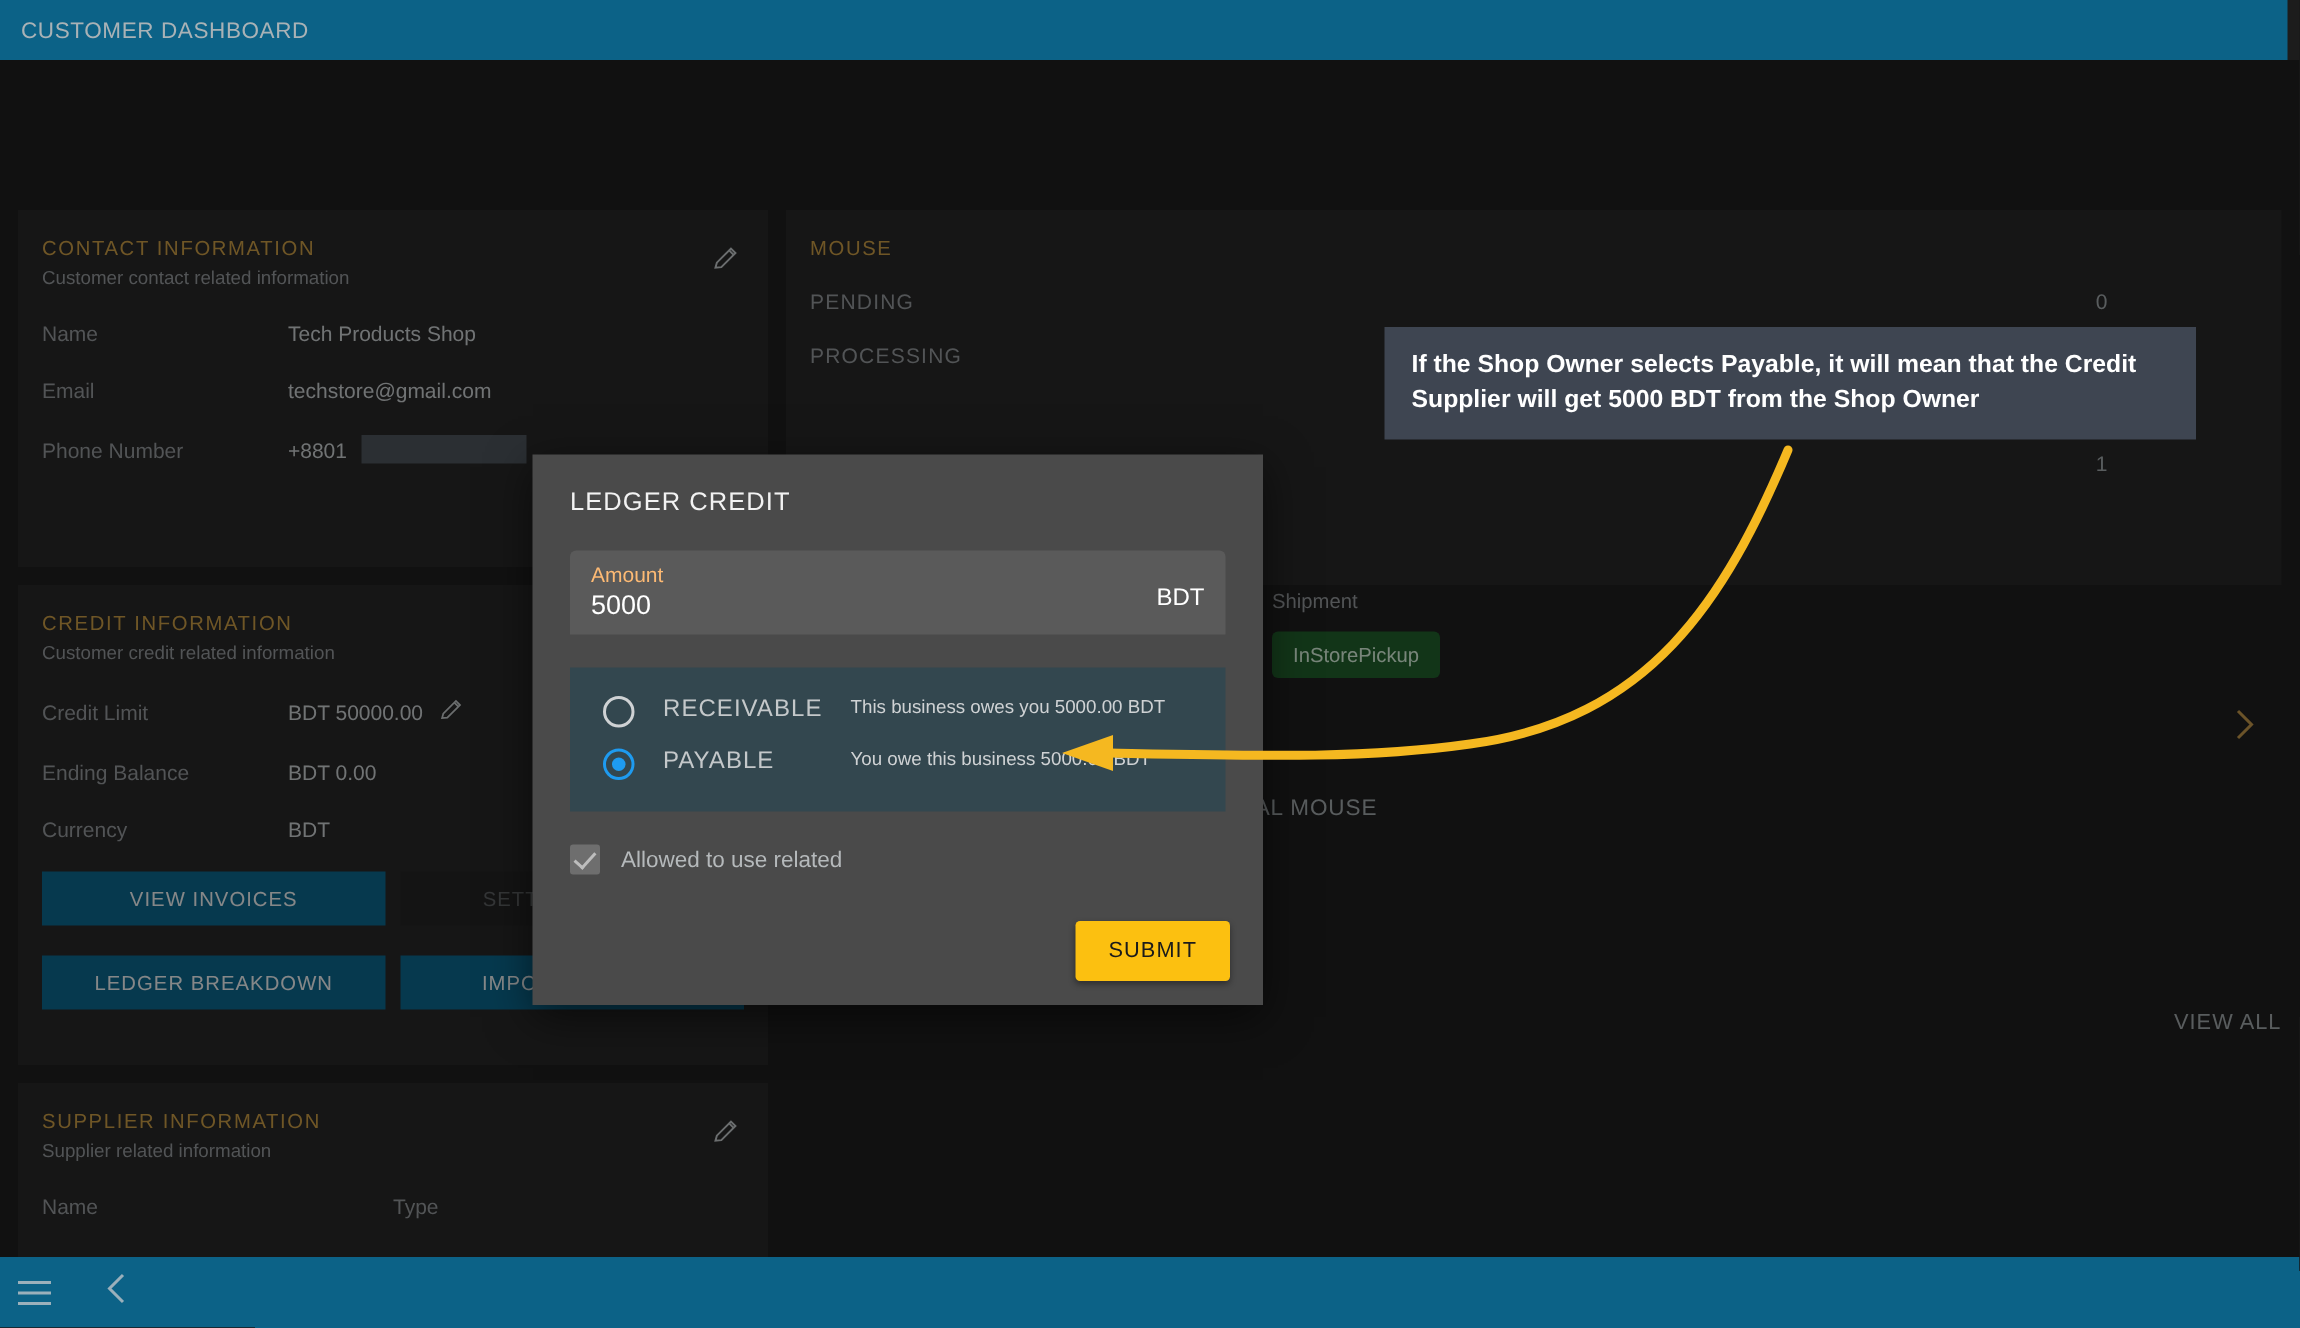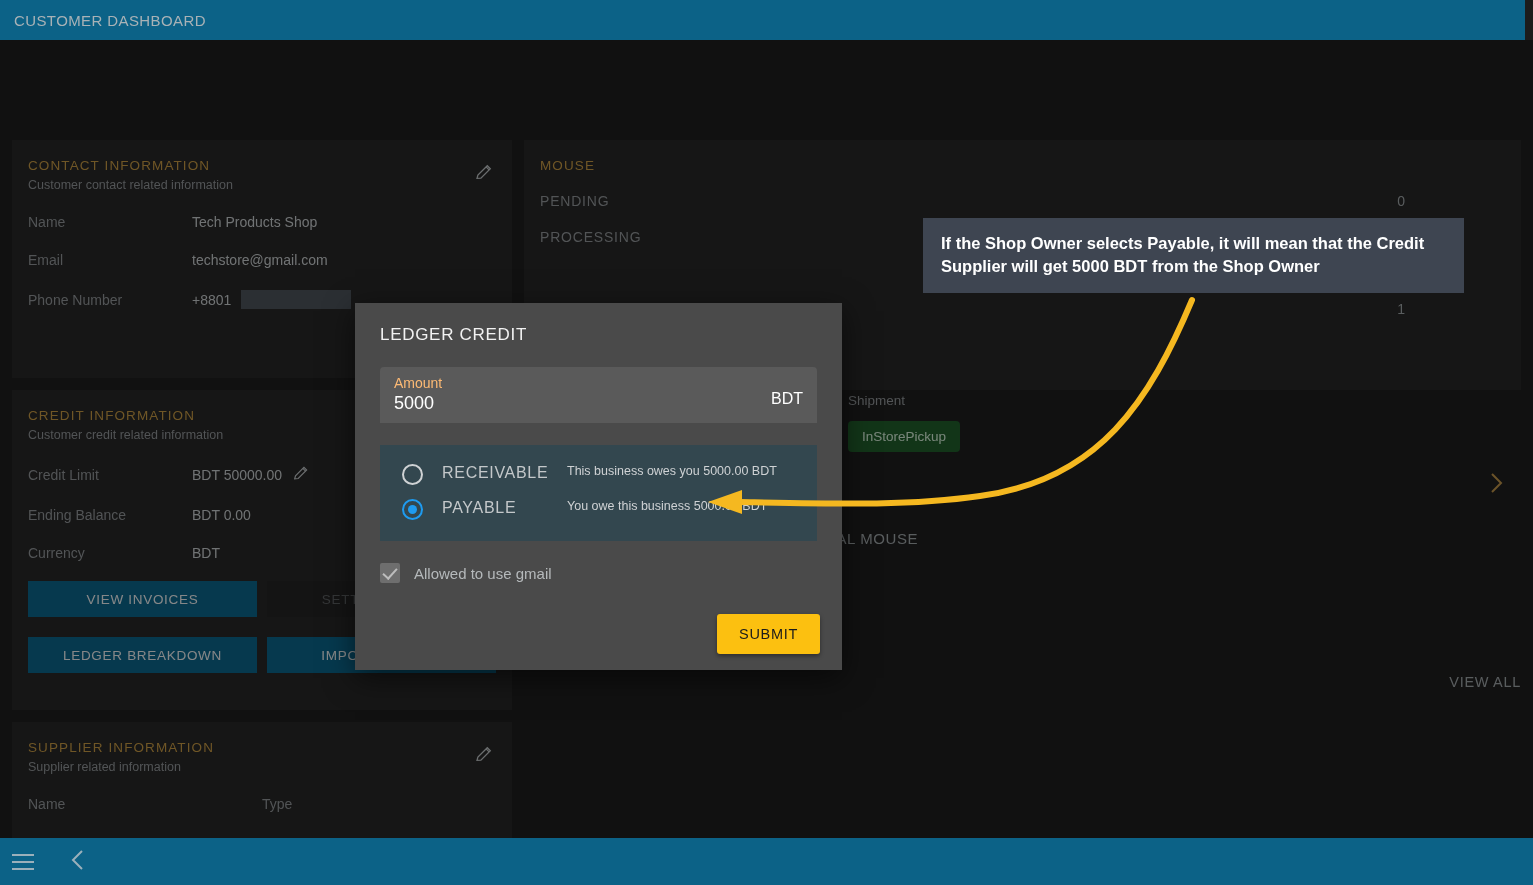--- a/index.html
+++ b/index.html
@@ -298,21 +298,21 @@
         </div>
         <div class="radio-row">
           <span class="radio on"></span>
           <span class="radio-name">PAYABLE</span>
           <span class="radio-help">You owe this business  5000.00 BDT</span>
         </div>
       </div>
 
       <div class="check-row">
         <span class="checkbox"></span>
-        <span class="check-label">Allowed to use gmail</span>
+        <span class="check-label">Allowed to use related</span>
       </div>
 
       <div class="submit-wrap">
         <button class="submit-btn">SUBMIT</button>
       </div>
     </div>
 
     <div class="annot">
       <p>If the Shop Owner selects Payable, it will mean that the Credit Supplier will get 5000 BDT from the Shop Owner</p>
     </div>

